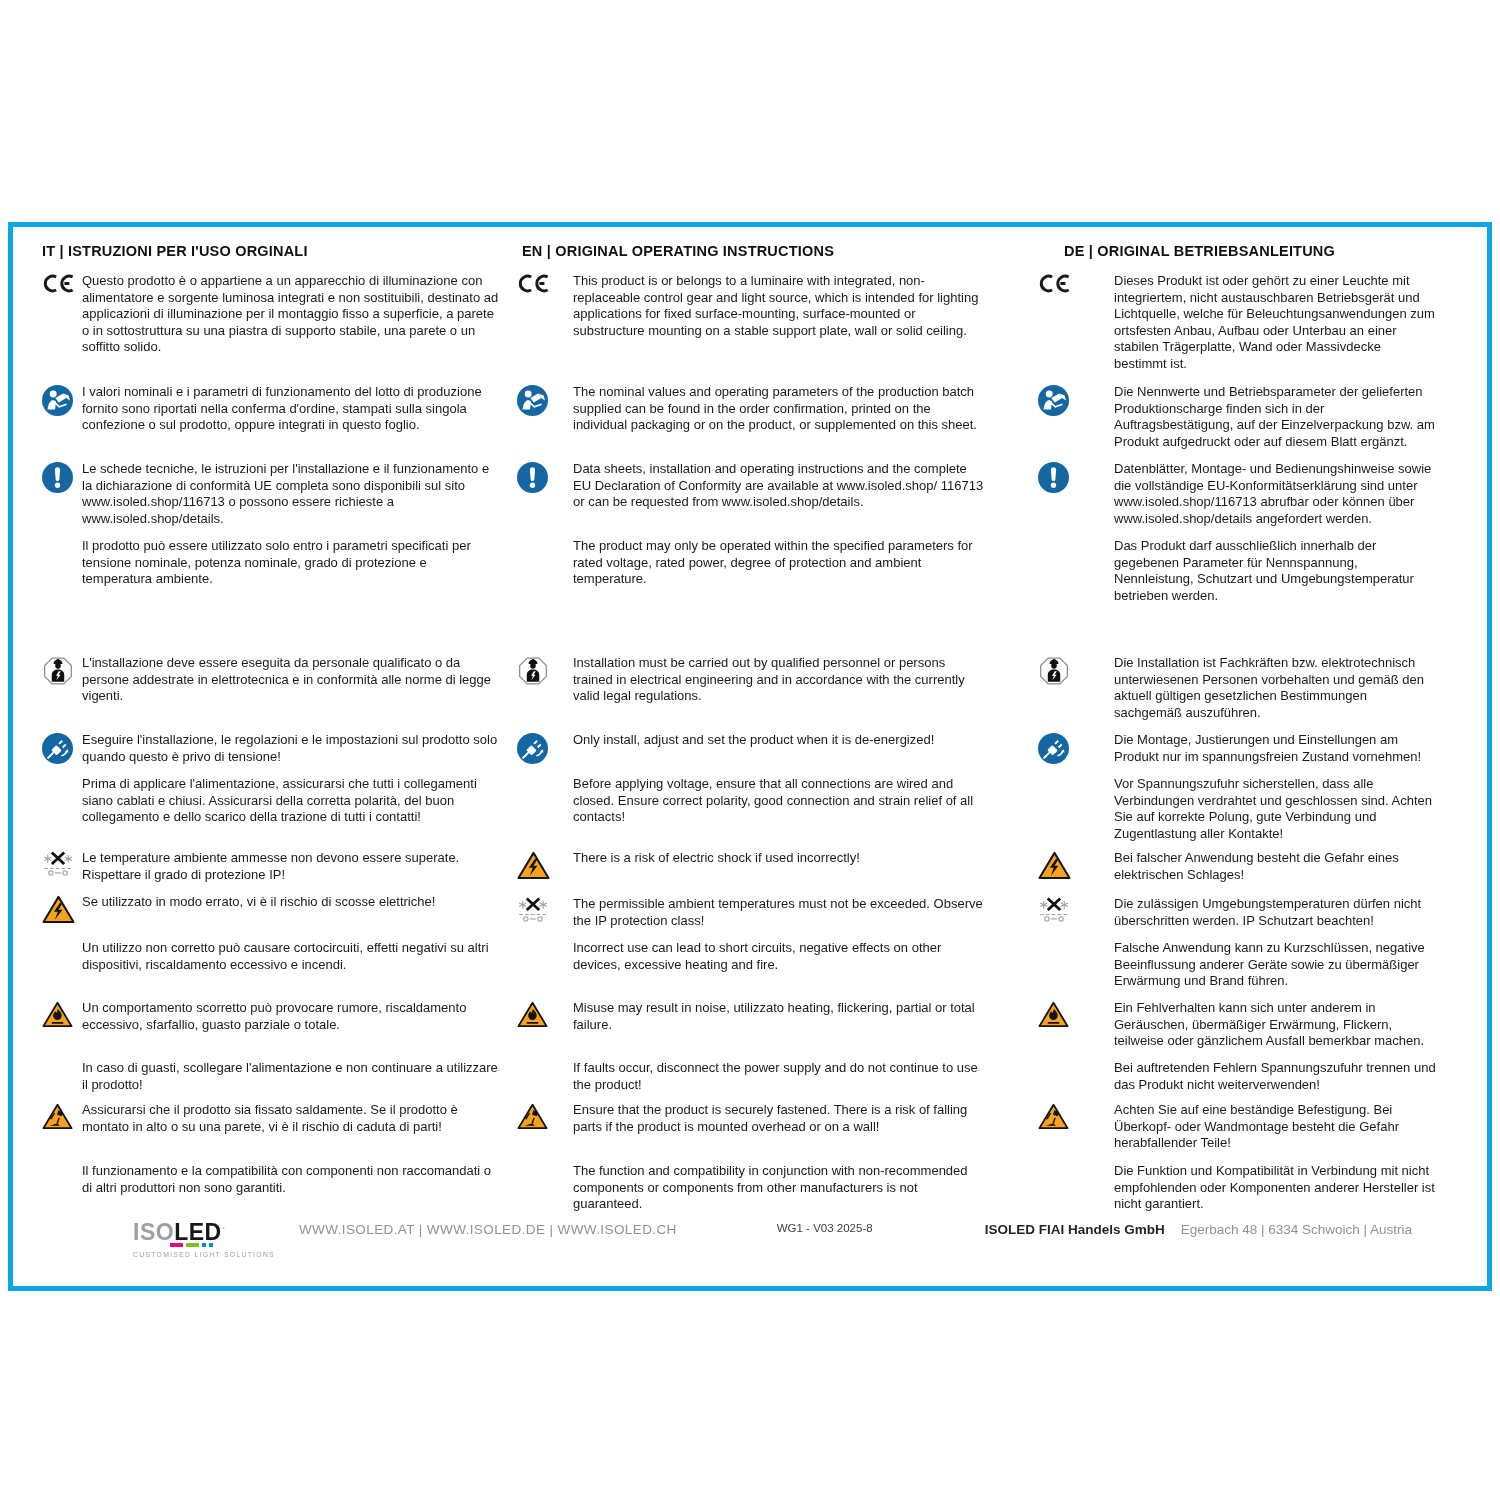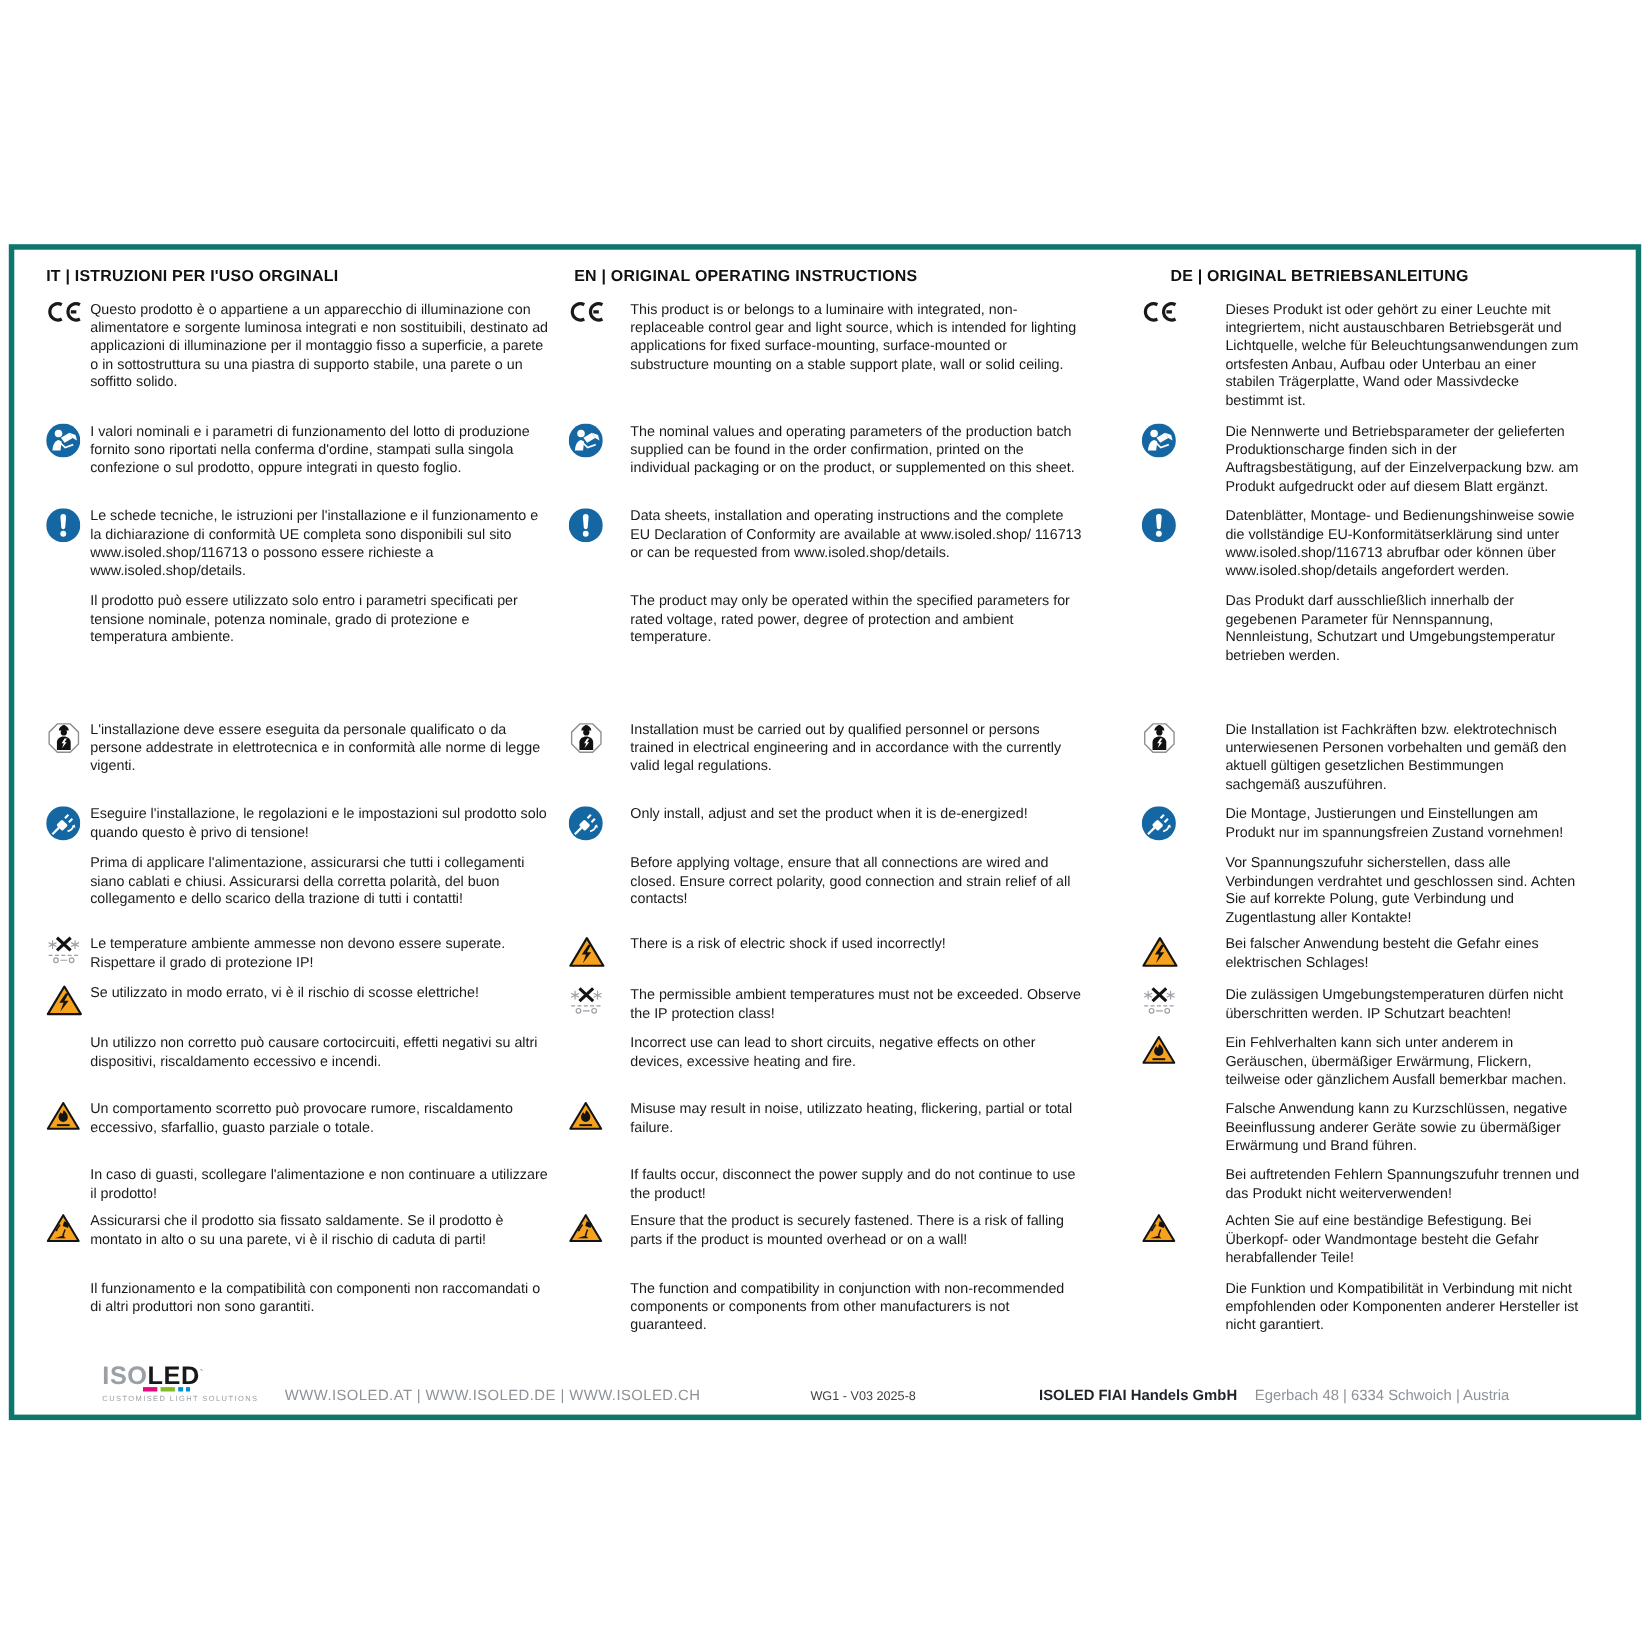--- a/index.html
+++ b/index.html
@@ -1,20 +1,20 @@
 <!DOCTYPE html>
 <html><head>
 <meta charset="utf-8">
 <style>
   html,body{margin:0;padding:0;background:#ffffff;}
   body{font-family:"Liberation Sans","DejaVu Sans",sans-serif;color:#1b1b1b;}
   .page{position:relative;width:1500px;height:1500px;background:#ffffff;margin:0 auto;overflow:hidden;}
 
   .frame{position:absolute;left:8px;top:222px;width:1484px;height:1069px;
-         border:5px solid #0f766e;background:#fff;box-sizing:border-box;}
+         border:5px solid #0ea5e9;background:#fff;box-sizing:border-box;}
 
   .columns{position:absolute;left:0;top:0;right:0;bottom:60px;}
   .col{position:absolute;top:16px;}
   .col-it{left:29px;width:462px;}
   .col-en{left:504px;width:478px;}
   .col-de{left:1025px;width:402px;}
 
   .col-title{font-size:14.5px;font-weight:700;letter-spacing:.2px;margin:0 0 14px 0;color:#111;}
   .col-de .col-title{padding-left:26px;}
   .col-en .col-title{padding-left:5px;}
@@ -30,21 +30,21 @@
   .col-en .row-text{width:415px;}
   .col-de .row-text{width:322px;}
 
   .row-1{min-height:111px;} .row-2{min-height:77px;} .row-3{min-height:77px;}
   .row-4{min-height:73px;}  .row-5{min-height:77px;margin-top:44px;} .row-6{min-height:44px;}
   .row-7{min-height:74px;}  .row-8{min-height:46px;} .row-9{min-height:44px;}
   .row-10{min-height:60px;} .row-11{min-height:60px;}.row-12{min-height:42px;}
   .row-13{min-height:61px;}
 
   
-  .footer{position:absolute;left:0;right:0;bottom:10px;height:54px;display:flex;align-items:flex-end;padding-left:80px;box-sizing:border-box;}
+  .footer{position:absolute;left:0;right:0;bottom:10px;height:54px;display:flex;align-items:flex-start;padding-left:120px;box-sizing:border-box;}
   .logo{display:inline-block;}
   .logo-word{font-size:23px;font-weight:700;letter-spacing:.5px;line-height:20px;white-space:nowrap;}
   .logo-iso{color:#9aa0a6;}
   .logo-led{color:#17181a;}
   .logo-tm{color:#9aa0a6;font-size:10px;vertical-align:top;}
   .logo-bars{margin-left:37px;margin-top:1px;display:flex;gap:3px;height:4px;}
   .logo-bars i{display:block;height:3.5px;width:13px;}
   .bar-magenta{background:#E5097F;}
   .bar-green{background:#86BC25;}
   .bar-blue{background:repeating-linear-gradient(90deg,#0090D4 0 4px,transparent 4px 7px);}
@@ -422,33 +422,33 @@
                     <path d="M2.5,19.5 h4 M9,19.5 h4 M15.5,19.5 h4 M22,19.5 h4 M28.5,19.5 h4"></path>
                     <circle cx="10" cy="24.5" r="2.4"></circle>
                     <circle cx="26" cy="24.5" r="2.4"></circle>
                     <path d="M14.5,24.5 h7"></path>
                   </g>
                   <path d="M11,1.5 L25,14.5 M25,1.5 L11,14.5" stroke="#141414" stroke-width="3.2" fill="none"></path>
                 </svg>
               </div>
               <div class="row-text">Die zulässigen Umgebungstemperaturen dürfen nicht überschritten werden. IP Schutzart beachten!</div>
             </div>
+            <div class="row row-10">
+              <div class="icon-cell"></div>
+              <div class="row-text">Falsche Anwendung kann zu Kurzschlüssen, negative Beeinflussung anderer Geräte sowie zu übermäßiger Erwärmung und Brand führen.</div>
+            </div>
             <div class="row row-11">
               <div class="icon-cell">
                 <svg viewBox="0 0 40 35" width="31" height="27">
                   <path d="M20,2.2 L38.2,32.6 H1.8 Z" fill="#F6A21D" stroke="#141414" stroke-width="2.4" stroke-linejoin="round"></path>
                   <path d="M20.6,10.5 c2.9,3.1 4.8,5.2 4.8,8.5 a5.5,5.5 0 0 1 -11,0 c0,-2.5 1.3,-4.1 2.7,-5.8 c0.4,1 1.1,1.8 2,2.1 c0.2,-1.7 0.7,-3.1 1.5,-4.8 z" fill="#141414"></path>
                   <rect x="12.5" y="27.2" width="15" height="2.3" fill="#141414"></rect>
                 </svg>
               </div>
               <div class="row-text">Ein Fehlverhalten kann sich unter anderem in Geräuschen, übermäßiger Erwärmung, Flickern, teilweise oder gänzlichem Ausfall bemerkbar machen.</div>
-            </div>
-            <div class="row row-10">
-              <div class="icon-cell"></div>
-              <div class="row-text">Falsche Anwendung kann zu Kurzschlüssen, negative Beeinflussung anderer Geräte sowie zu übermäßiger Erwärmung und Brand führen.</div>
             </div>
             <div class="row row-12">
               <div class="icon-cell"></div>
               <div class="row-text">Bei auftretenden Fehlern Spannungszufuhr trennen und das Produkt nicht weiterverwenden!</div>
             </div>
             <div class="row row-13">
               <div class="icon-cell">
                 <svg viewBox="0 0 40 35" width="31" height="27">
                   <path d="M20,2.2 L38.2,32.6 H1.8 Z" fill="#F6A21D" stroke="#141414" stroke-width="2.4" stroke-linejoin="round"></path>
                   <path d="M21,9.5 l6.2,2.1 -1.6,5.6 -6.2,-2.1 z" fill="#141414"></path>

